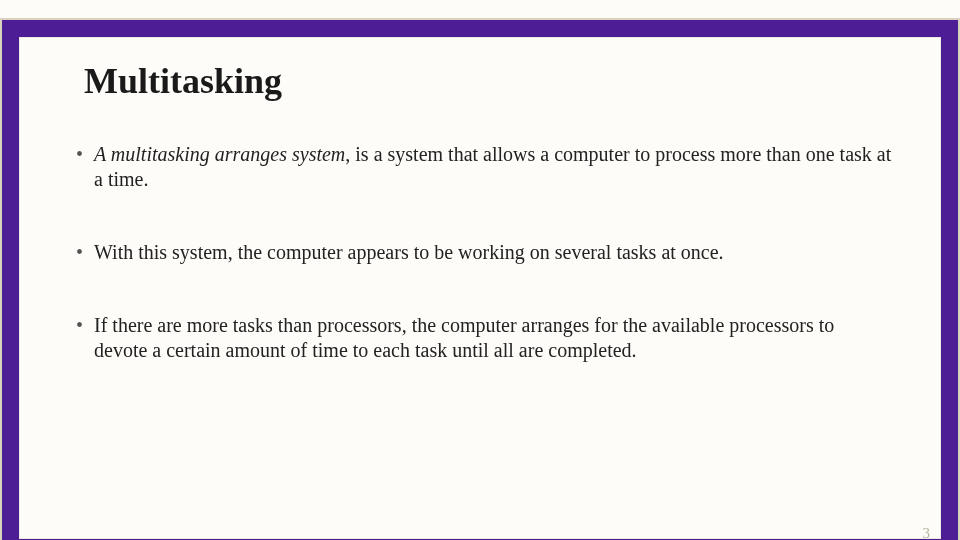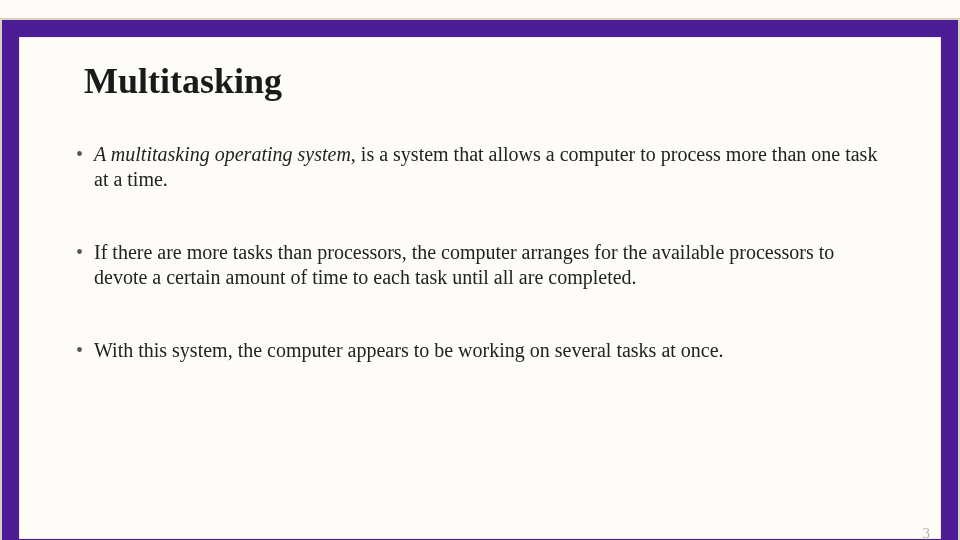--- a/index.html
+++ b/index.html
@@ -73,26 +73,26 @@
 </head>
 <body>
 
 <div class="slide">
   <div class="slide-inner">
 
     <h1 class="title">Multitasking</h1>
 
     <ul class="body">
       <li>
-        <span class="lead">A multitasking operating system</span><span>, is a system that allows a computer to process more than one task at a time.</span>
+        <span class="lead">A multitasking arranges system</span><span>, is a system that allows a computer to process more than one task at a time.</span>
+      </li>
+      <li>
+        <span>With this system, the computer appears to be working on several tasks at once.</span>
       </li>
       <li>
         <span>If there are more tasks than processors, the computer arranges for the available processors to devote a certain amount of time to each task until all are completed.</span>
-      </li>
-      <li>
-        <span>With this system, the computer appears to be working on several tasks at once.</span>
       </li>
     </ul>
 
     <div class="page-num">3</div>
 
   </div>
 </div>
 
 </body></html>

